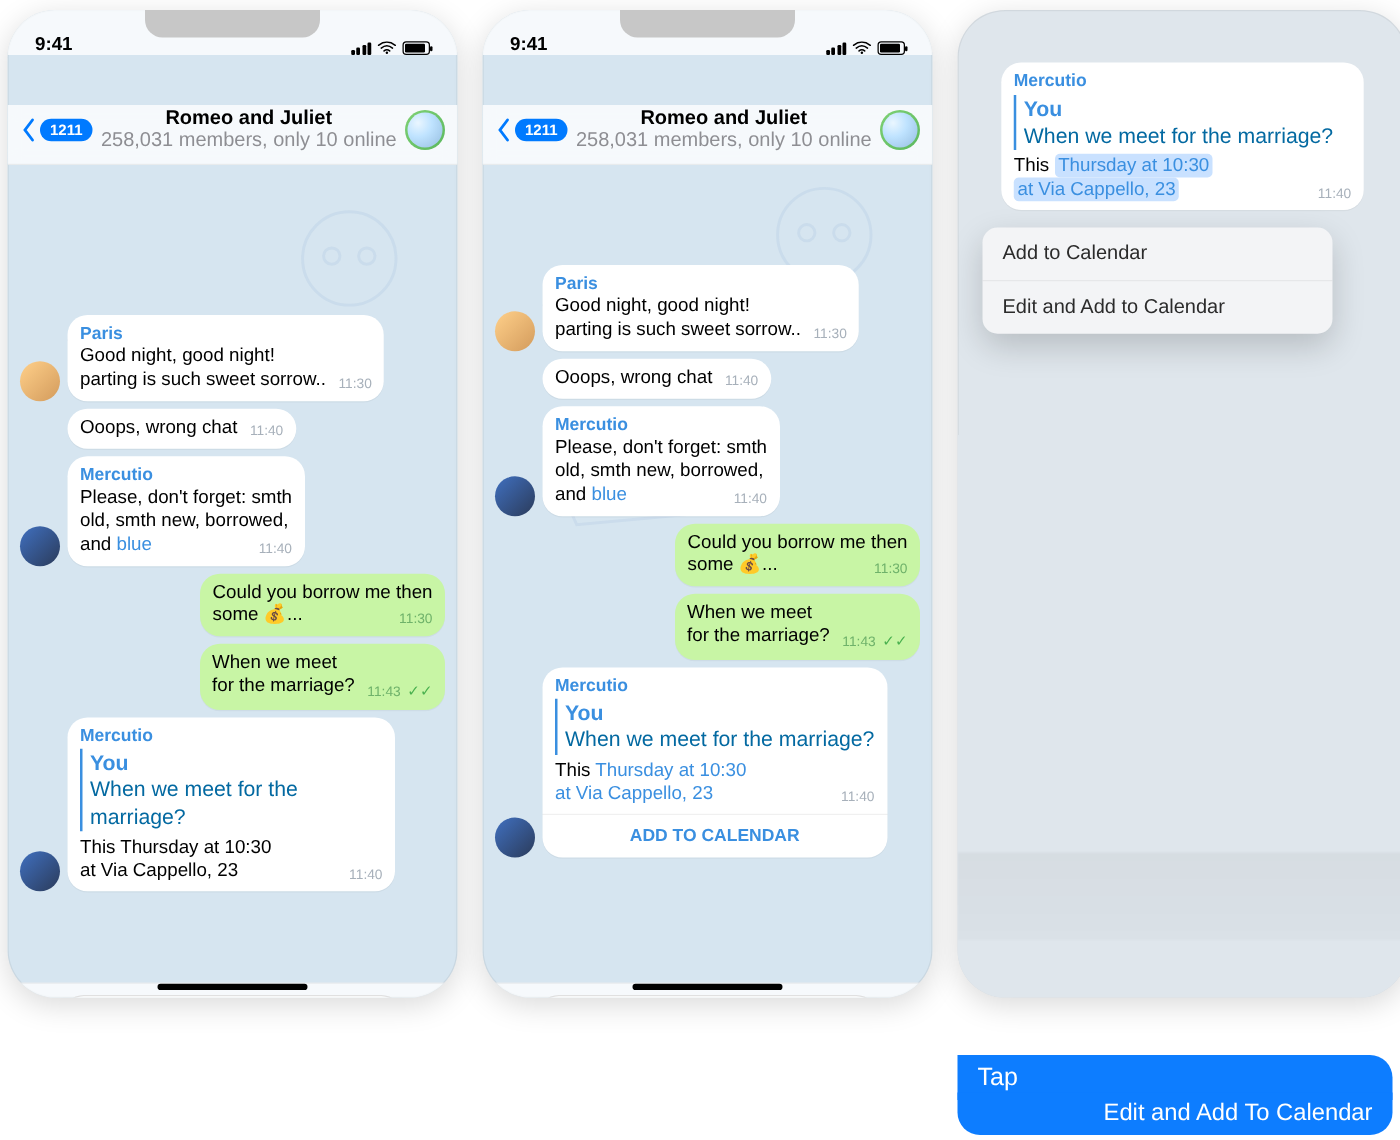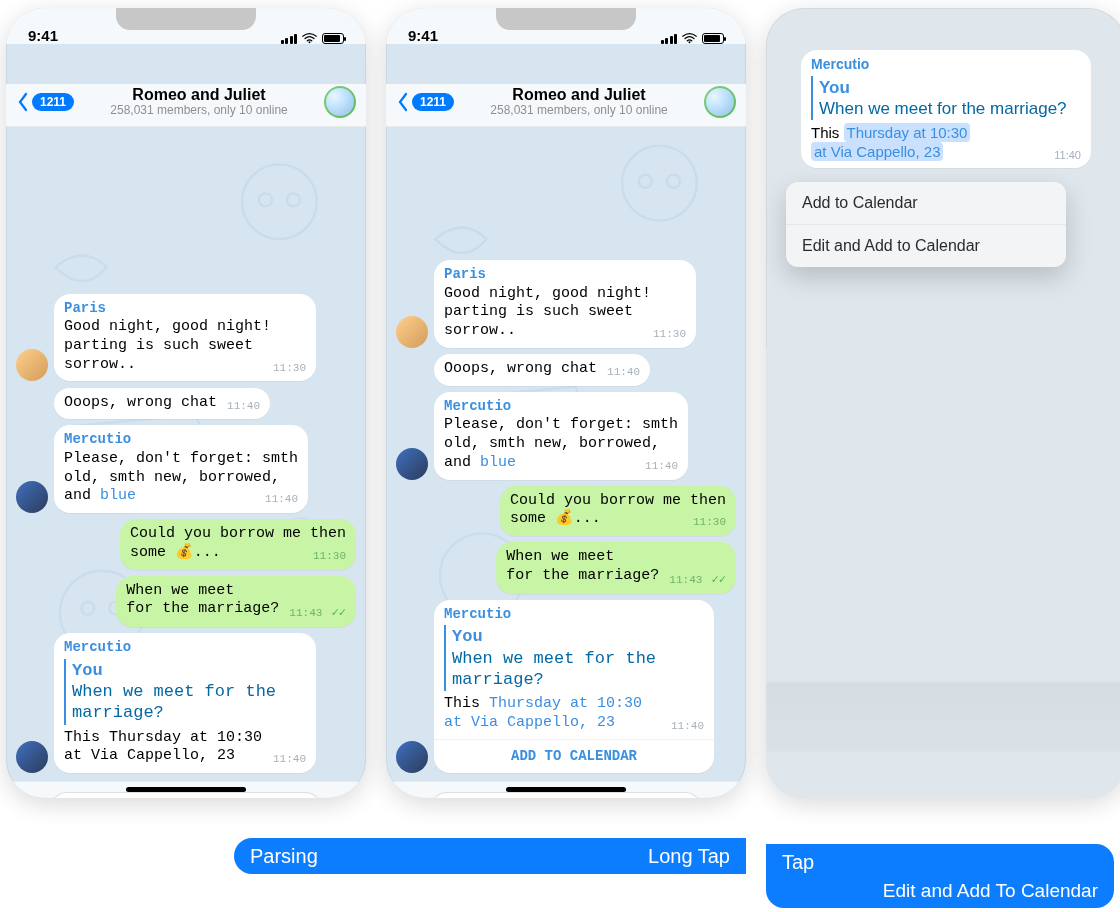--- a/index.html
+++ b/index.html
@@ -94,21 +94,21 @@
   .pill {
     background: var(--tg-blue);
     color:#fff;
     font-size:12px;
     font-weight:600;
     padding: 2px 8px;
     border-radius: 11px;
   }
   .title-wrap{ flex:1; text-align:center; line-height:1.15; }
   .title { font-size:16px; font-weight:600;}
-  .subtitle{ font-size:12px; color: var(--text-gray);}
+  .subtitle{ font-size:16px; color: var(--text-gray);}
   .avatar{
     width:32px;height:32px;border-radius:50%;
     background: linear-gradient(135deg,#7fd174,#5bb85e);
     position:relative; overflow:hidden;
     flex:0 0 auto;
   }
   .avatar::after{
     content:"";position:absolute;inset:2px;
     background:radial-gradient(circle at 30% 30%, #eaf6ff 0%, #bfe3ff 40%, #95bde0 100%);
     border-radius:50%;
@@ -123,22 +123,21 @@
   .pattern { position:absolute; inset:0; opacity:.28; }
   .pattern svg { width:100%; height:100%; }
 
   .msgs {
     position:relative;
     padding: 120px 10px 8px 10px;
     display:flex;
     flex-direction:column;
     gap:6px;
     height:100%;
-    justify-content:flex-end;
-    font-family:Liberation Mono, monospace;
+    justify-content:flex-start;
   }
 
   .row { display:flex; gap:6px; align-items:flex-end; }
   .row.in { justify-content:flex-start; }
   .row.out { justify-content:flex-end; }
 
   .av {
     width:32px;height:32px;border-radius:50%;
     background: linear-gradient(135deg,#f2a25a,#d26ab0);
     flex:0 0 auto;
@@ -577,24 +576,20 @@
       <span class="time">11:40</span>
     </div>
 
     <div class="ctx-menu">
       <div class="item">Add to Calendar</div>
       <div class="item">Edit and Add to Calendar</div>
     </div>
   </div>
 </div>
 
-<div class="banner ban1">
-  <span>Parsing</span>
-  <span class="r">Long Tap</span>
-</div>
 <div class="banner ban2">
   <span>Tap</span>
 </div>
 <div class="banner ban3" style="justify-content:flex-end;">
   <span>Edit and Add To Calendar</span>
 </div>
 
 </div>
 
 </body></html>

